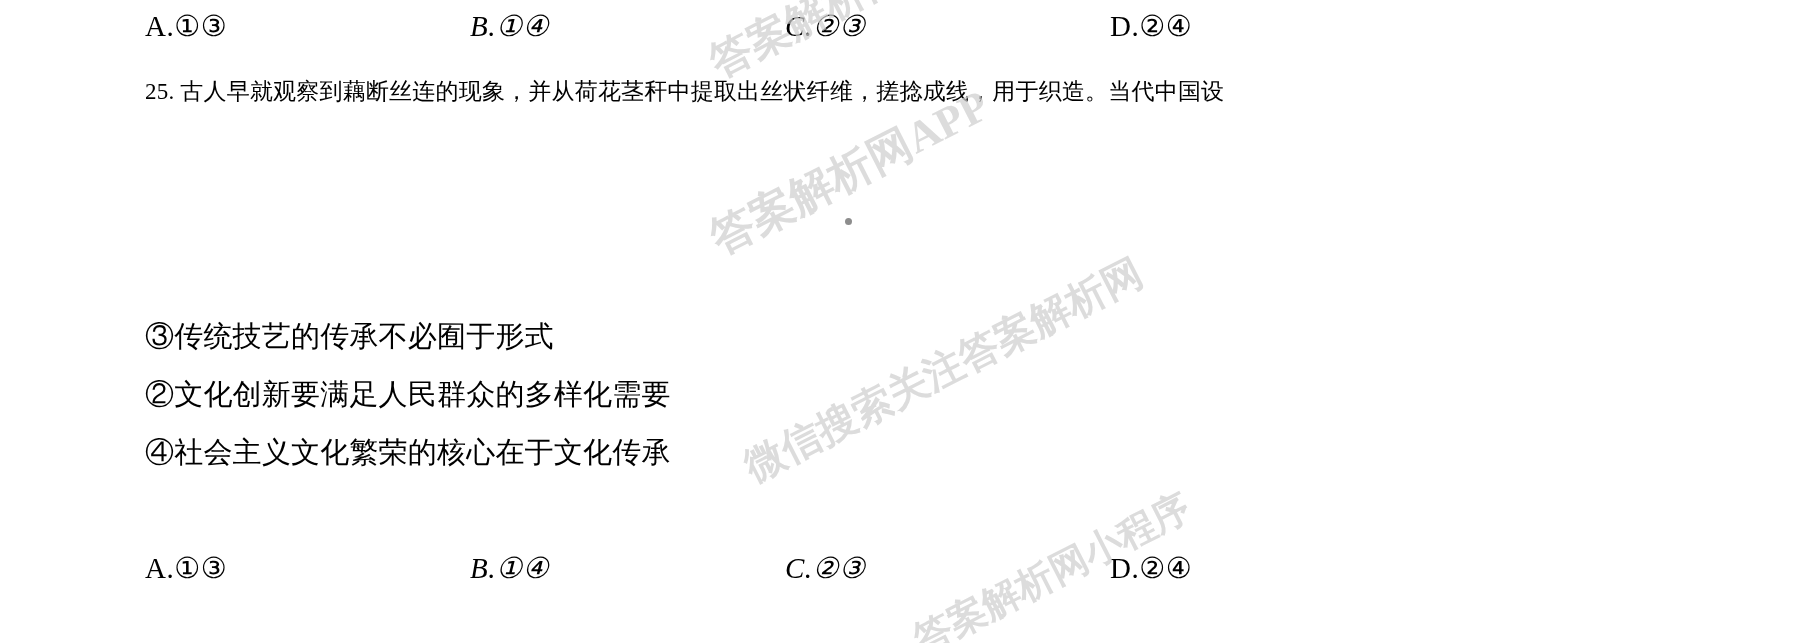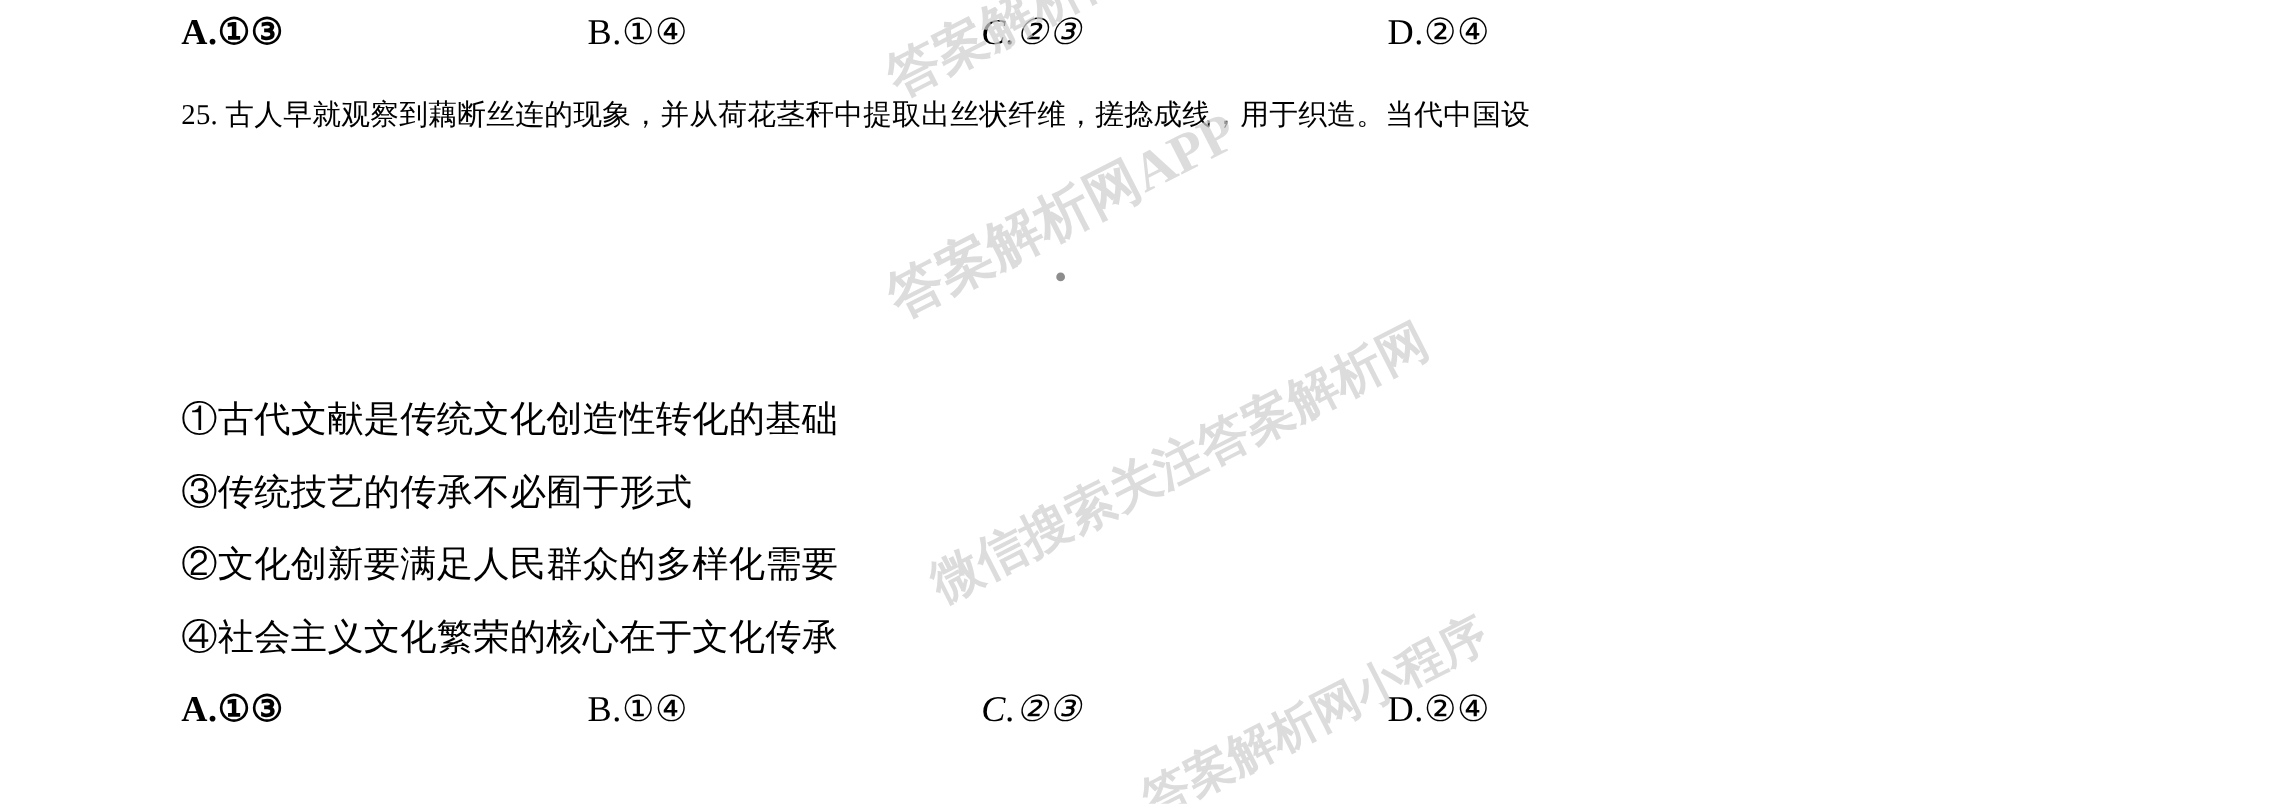--- a/index.html
+++ b/index.html
@@ -34,22 +34,22 @@
     position: relative;
     height: 52px;
     font-size: 29px;
     line-height: 52px;
   }
   .opt {
     position: absolute;
     white-space: nowrap;
     letter-spacing: 0.5px;
   }
-  .opt-a { left: 0px; font-weight: bold; }
-  .opt-b { left: 325px; }
+  .opt-a { left: 0px; }
+  .opt-b { left: 325px; font-style: italic; }
   .opt-c { left: 640px; font-style: italic; }
   .opt-d { left: 965px; }
 
   .options-row-top { top: 0px; }
   .options-row-bottom { top: 490px; }
 
   
   .question {
     position: absolute;
     top: 62px;
@@ -135,21 +135,20 @@
       <span class="opt opt-a">A.①③</span>
       <span class="opt opt-b">B.①④</span>
       <span class="opt opt-c">C.②③</span>
       <span class="opt opt-d">D.②④</span>
     </div>
 
     <div class="question">
       <div class="q-line">25. 古人早就观察到藕断丝连的现象，并从荷花茎秆中提取出丝状纤维，搓捻成线，用于织造。当代中国设</div>
 
       <div class="statements">
-        <div class="st-line">①古代文献是传统文化创造性转化的基础</div>
         <div class="st-line">③传统技艺的传承不必囿于形式</div>
         <div class="st-line">②文化创新要满足人民群众的多样化需要</div>
         <div class="st-line">④社会主义文化繁荣的核心在于文化传承</div>
       </div>
     </div>
 
     <div class="options-row options-row-bottom">
       <span class="opt opt-a">A.①③</span>
       <span class="opt opt-b">B.①④</span>
       <span class="opt opt-c">C.②③</span>

